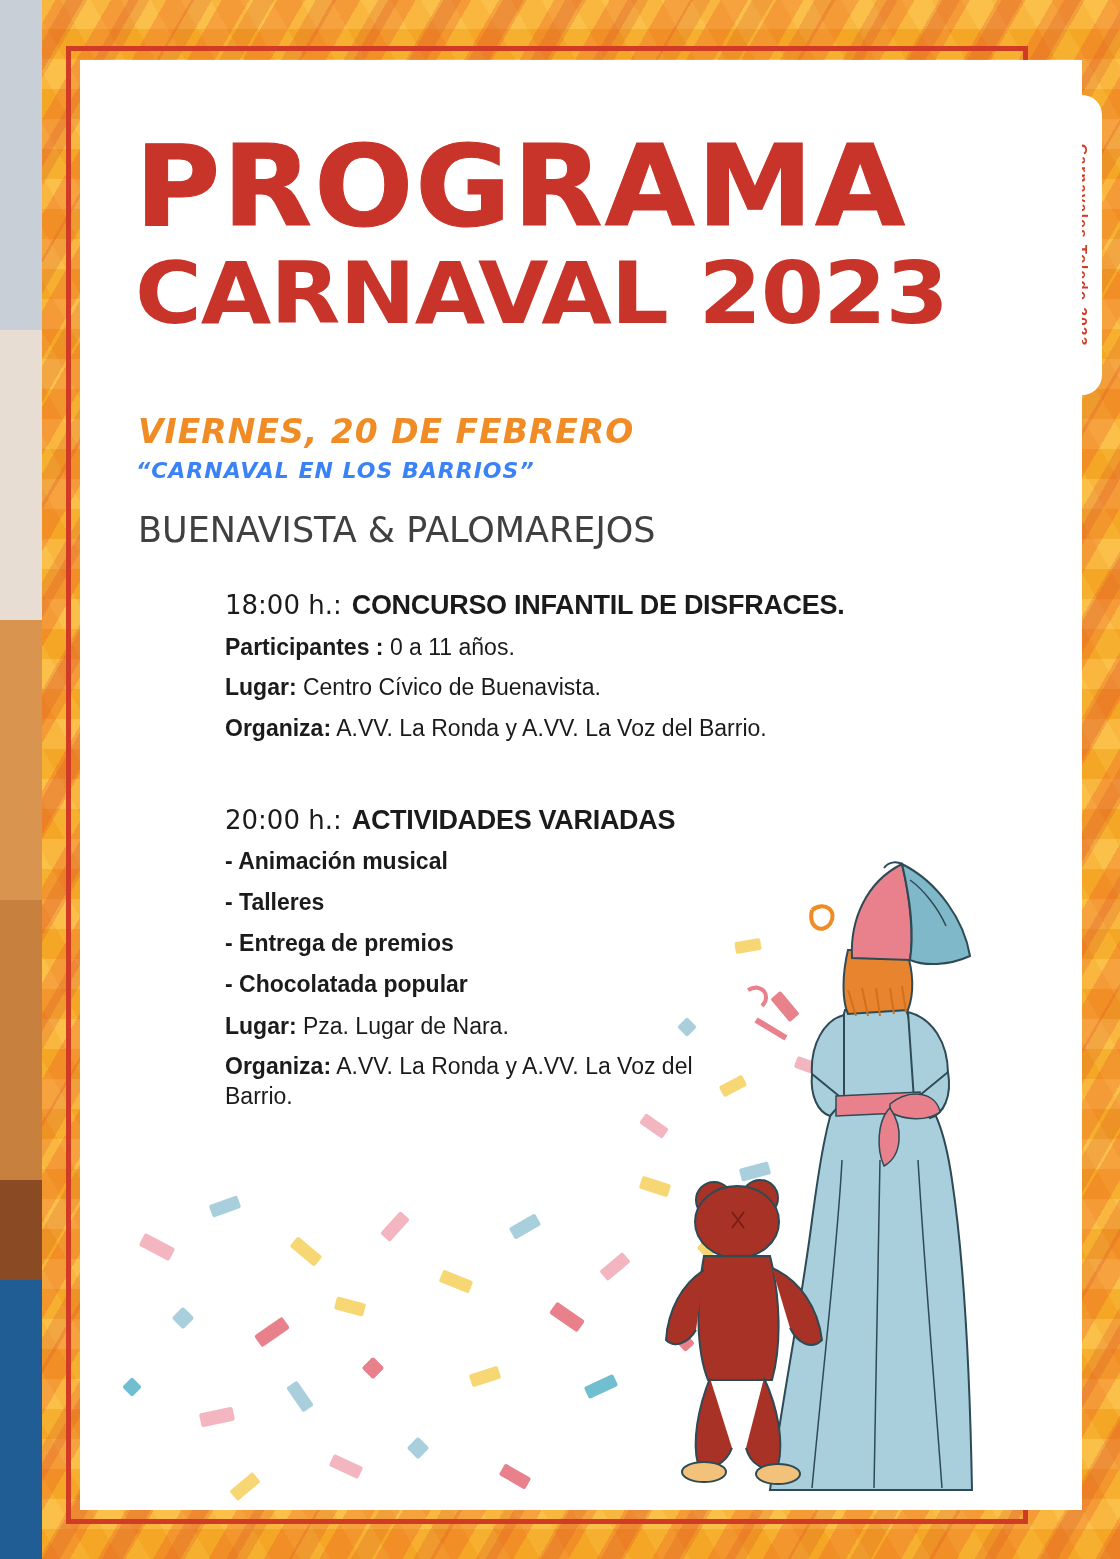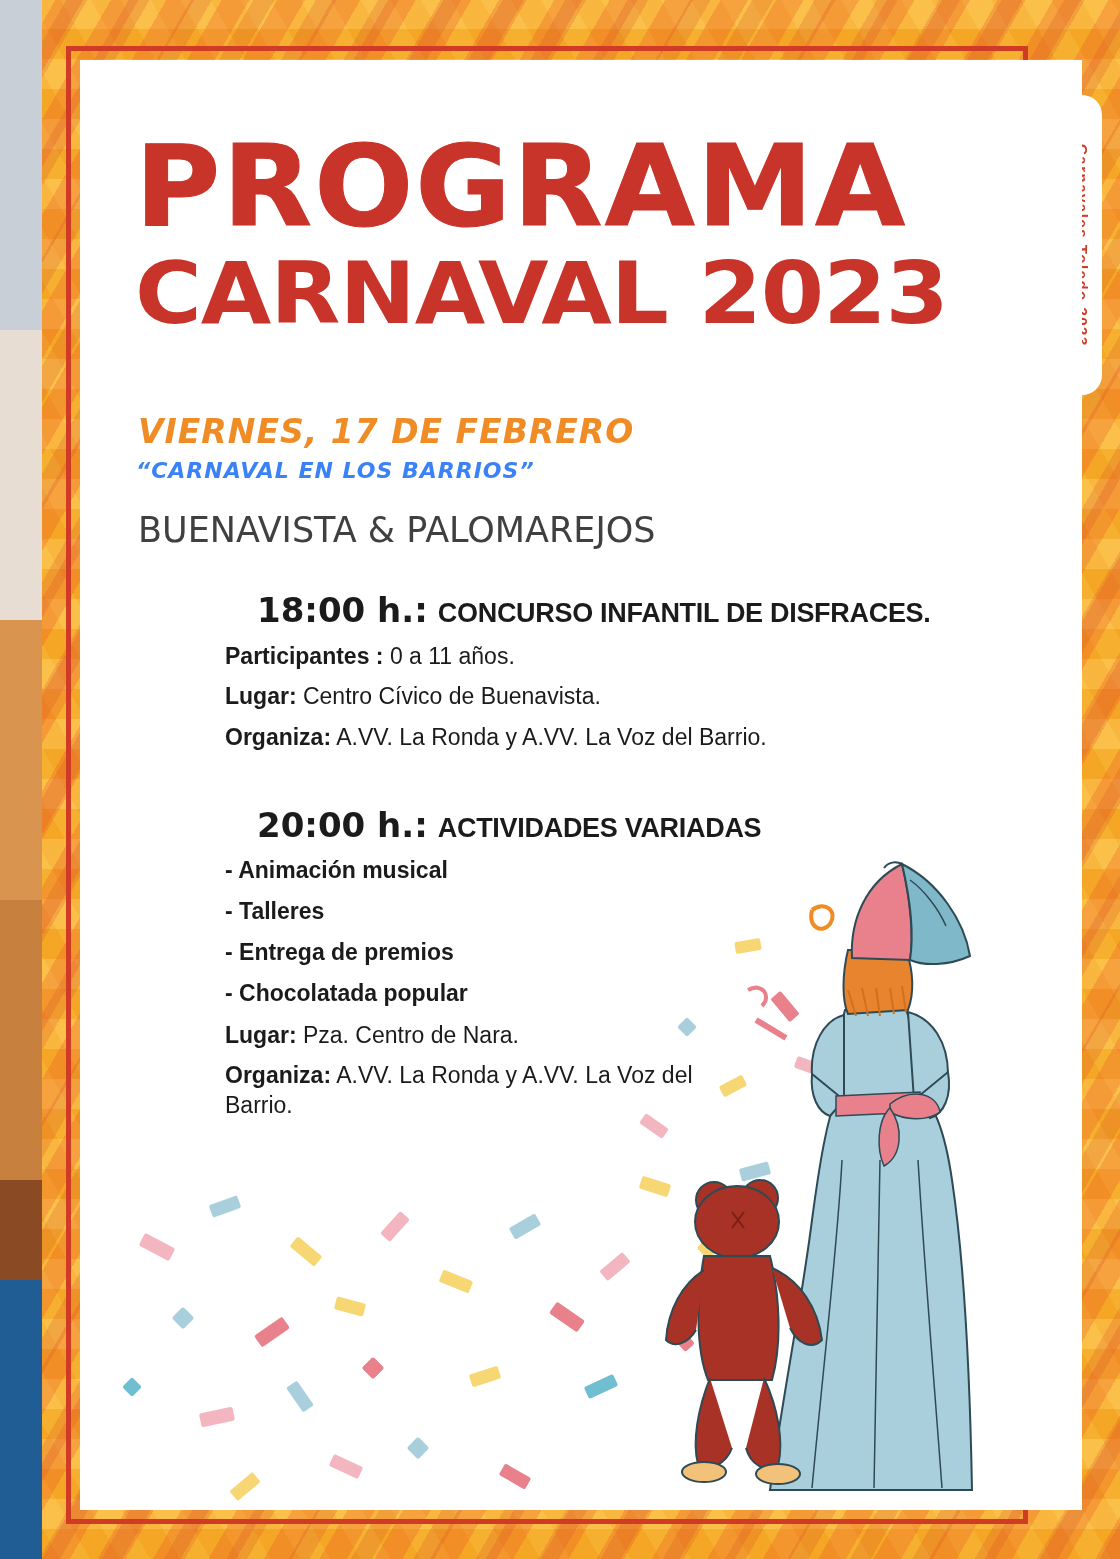--- a/index.html
+++ b/index.html
@@ -153,24 +153,23 @@
 
   .entry-head {
     display: flex;
     align-items: baseline;
     gap: 10px;
     margin-bottom: 12px;
     color: #1B1B1B;
   }
   .entry-time {
     font-family: "DejaVu Sans", sans-serif;
-    font-weight: bold;
-    font-size: 34px;
+    font-weight: normal;
+    font-size: 26px;
     white-space: nowrap;
-    margin-left: 32px;
   }
   .entry-title {
     font-family: "Liberation Sans", sans-serif;
     font-weight: bold;
     font-size: 27px;
     letter-spacing: -0.3px;
   }
   .entry-line {
     font-size: 23px;
     color: #1B1B1B;
@@ -288,21 +287,21 @@
     </g>
 
     <path d="M160 50 c14 -10 26 2 18 14 c-8 10 -22 4 -18 -14" stroke="#F08C25" stroke-width="4" fill="none"></path>
     <path d="M96 130 c14 -8 24 6 14 16" stroke="#E8818C" stroke-width="4" fill="none"></path>
     <path d="M104 160 l30 18" stroke="#E8818C" stroke-width="6" fill="none"></path>
   </svg>
 
   <div class="title-main">PROGRAMA</div>
   <div class="title-sub">CARNAVAL 2023</div>
 
-  <div class="date-line">VIERNES, 17 DE FEBRERO</div>
+  <div class="date-line">VIERNES, 20 DE FEBRERO</div>
   <div class="date-quote">“CARNAVAL EN LOS BARRIOS”</div>
   <div class="neighborhood">BUENAVISTA &amp; PALOMAREJOS</div>
 
   <div class="block block-1">
     <div class="entry-head">
       <span class="entry-time">18:00 h.:</span>
       <span class="entry-title">CONCURSO INFANTIL DE DISFRACES.</span>
     </div>
     <div class="entry-line">
       <b>Participantes :</b>
@@ -322,21 +321,21 @@
     <div class="entry-head">
       <span class="entry-time">20:00 h.:</span>
       <span class="entry-title">ACTIVIDADES VARIADAS</span>
     </div>
     <div class="bullet-line">- Animación musical</div>
     <div class="bullet-line">- Talleres</div>
     <div class="bullet-line">- Entrega de premios</div>
     <div class="bullet-line">- Chocolatada popular</div>
     <div class="entry-line">
       <b>Lugar:</b>
-      <span>Pza. Centro de Nara.</span>
+      <span>Pza. Lugar de Nara.</span>
     </div>
     <div class="entry-line" style="width:500px;">
       <b>Organiza:</b>
       <span>A.VV. La Ronda y A.VV. La Voz del Barrio.</span>
     </div>
   </div>
 
 </div>
 
 </body></html>

